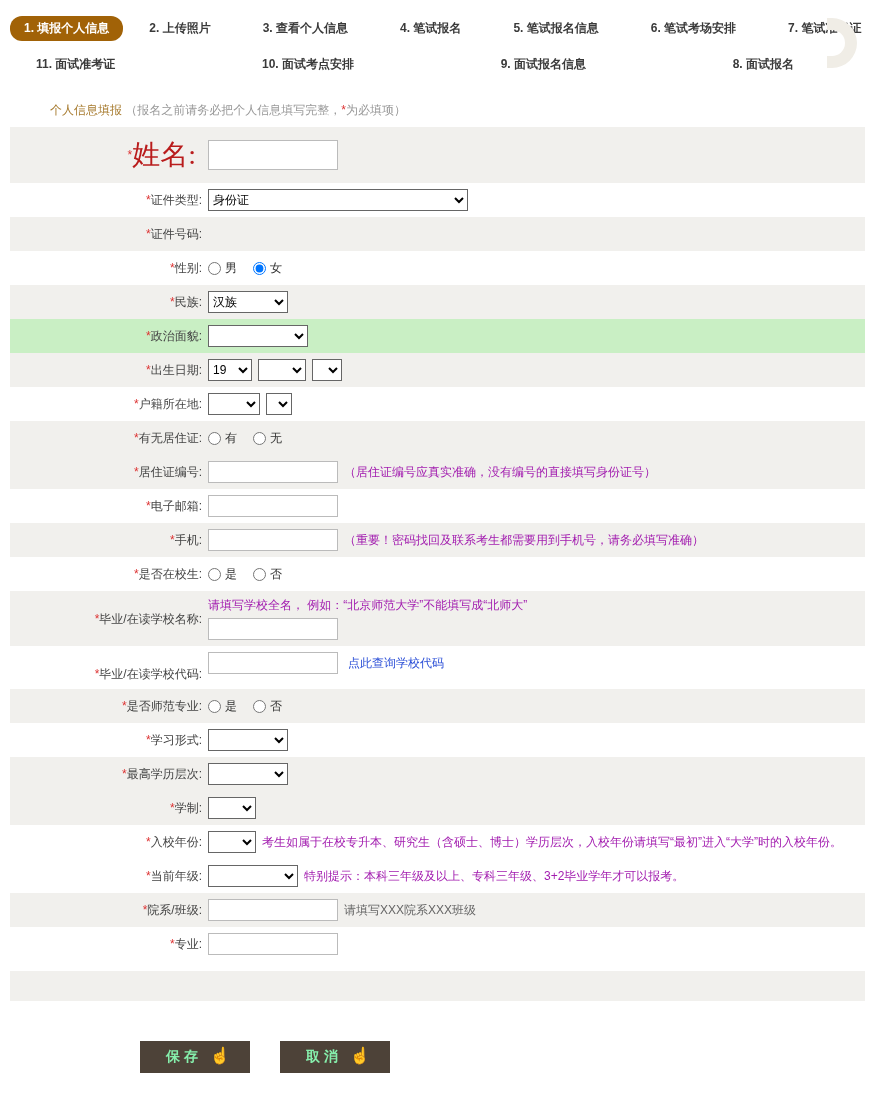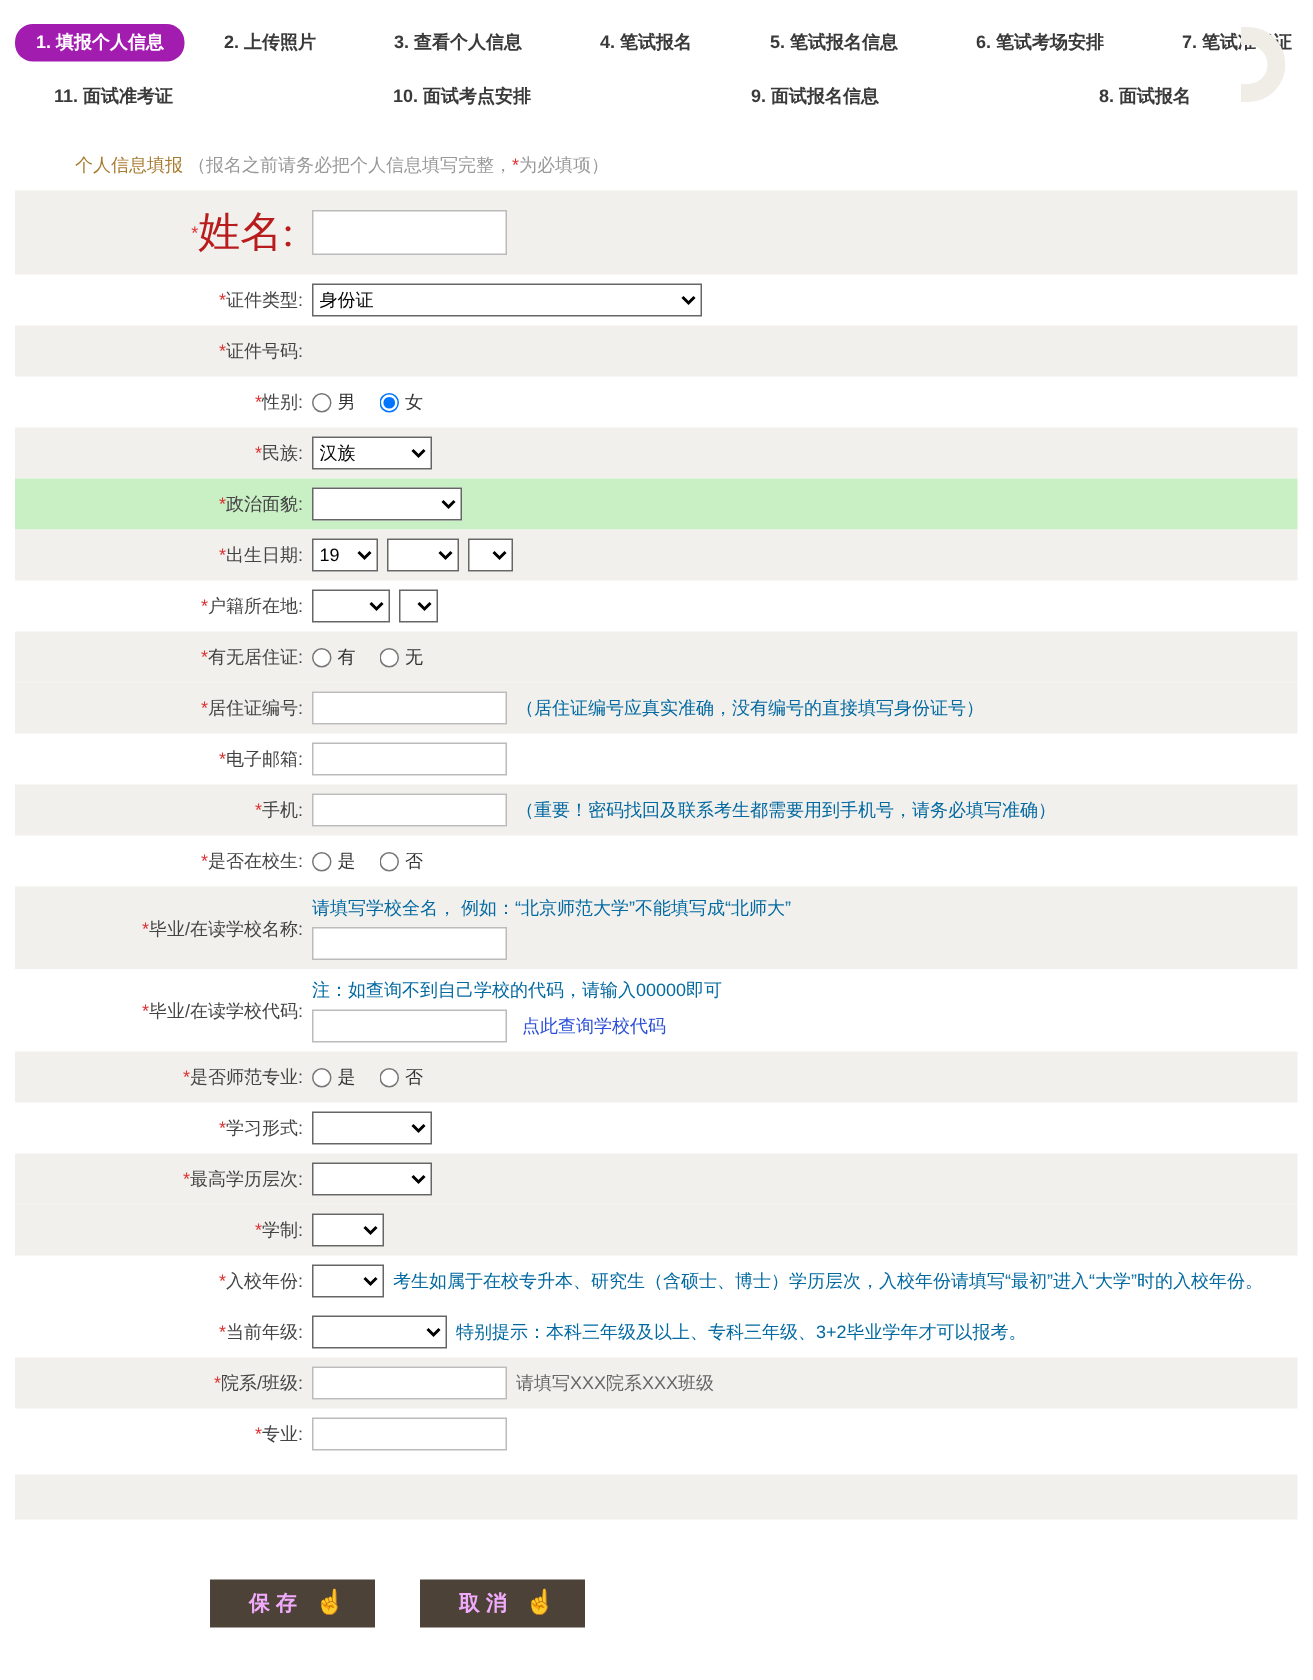--- a/index.html
+++ b/index.html
@@ -26,21 +26,21 @@
     padding-right: 45px;
   }
   .step {
     font-weight: bold;
     color: #3a3a3a;
     font-size: 12px;
     padding: 4px 14px;
     white-space: nowrap;
   }
   .step.active {
-    background: #a21caf;
+    background: #a16207;
     color: #fff;
     border-radius: 12px;
   }
   .stepper-row.first .step:not(.active) { margin: 0 12px; }
   .stepper-row.second .step { margin: 0 12px; }
   .curve-end {
     position: absolute;
     right: 8px;
     top: 8px;
     width: 30px;
@@ -91,21 +91,21 @@
     background: #fff;
     padding: 0 4px;
     font-size: 12px;
   }
   select {
     height: 22px;
     border: 1px solid #666;
     background: #fff;
     font-size: 12px;
   }
-  .note-red { color: #0369a1; font-size: 12px; }
+  .note-red { color: #a21caf; font-size: 12px; }
   .note-gray { color: #666; font-size: 12px; }
   .note-blue { color: #2b4fd7; font-size: 12px; }
   .big-name {
     color: #b91c1c;
     font-size: 28px;
     font-family: KaiTi, STKaiti, serif;
     padding-right: 6px;
   }
   .big-name-row .label { width: 198px; }
   .big-name-row input[type=text] { width: 130px; height: 30px; }
@@ -119,21 +119,21 @@
     margin: 40px 0 0 130px;
   }
   .btn {
     display: inline-flex;
     align-items: center;
     justify-content: center;
     gap: 12px;
     width: 110px;
     height: 32px;
     background: #4d4238;
-    color: #f0abfc;
+    color: #86efac;
     font-weight: bold;
     font-size: 14px;
     border: none;
     cursor: pointer;
   }
   .hand-icon {
     width: 14px; height: 18px;
     position: relative;
   }
   .hand-icon::before {
@@ -307,21 +307,20 @@
       <div class="label" style="padding-top:14px;"><span class="req">*</span><span>毕业/在读学校名称:</span></div>
       <div class="ctl" style="flex-direction:column; align-items:flex-start; gap:4px;">
         <span class="note-red">请填写学校全名， 例如：“北京师范大学”不能填写成“北师大”</span>
         <input type="text" style="width: 130px;">
       </div>
     </div>
 
     <div class="row" style="align-items:flex-start; padding-top:6px; padding-bottom:6px;">
       <div class="label" style="padding-top:14px;"><span class="req">*</span><span>毕业/在读学校代码:</span></div>
       <div class="ctl" style="flex-direction:column; align-items:flex-start; gap:4px;">
-        <span class="note-red">注：如查询不到自己学校的代码，请输入00000即可</span>
         <div style="display:flex; align-items:center; gap:10px;">
           <input type="text" style="width: 130px;">
           <span class="note-blue" style="cursor:pointer;">点此查询学校代码</span>
         </div>
       </div>
     </div>
 
     <div class="row stripe">
       <div class="label"><span class="req">*</span><span>是否师范专业:</span></div>
       <div class="ctl">

